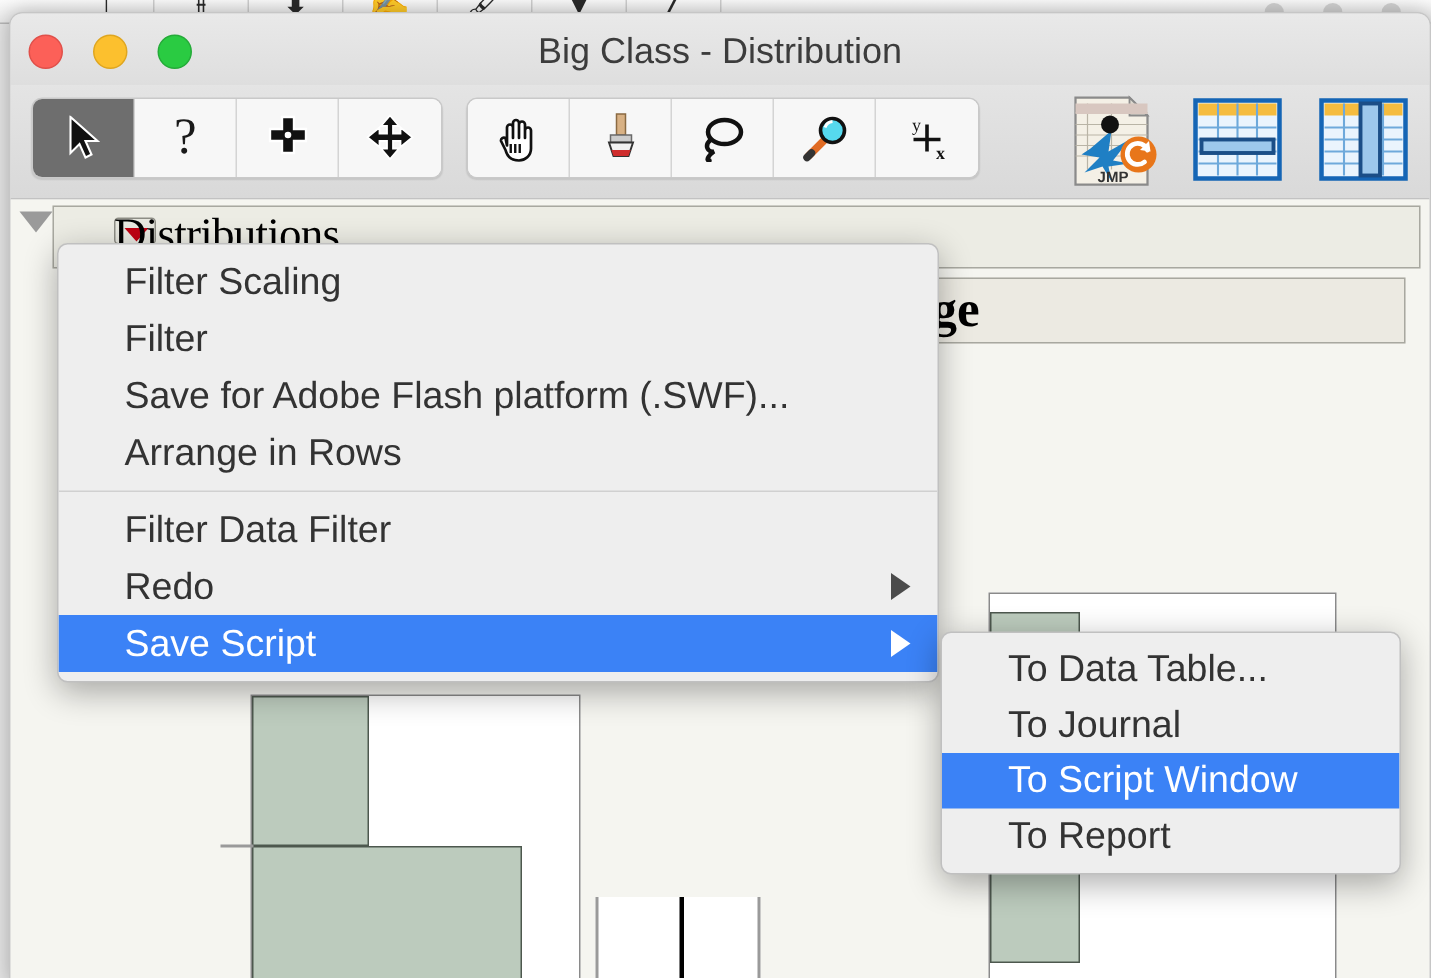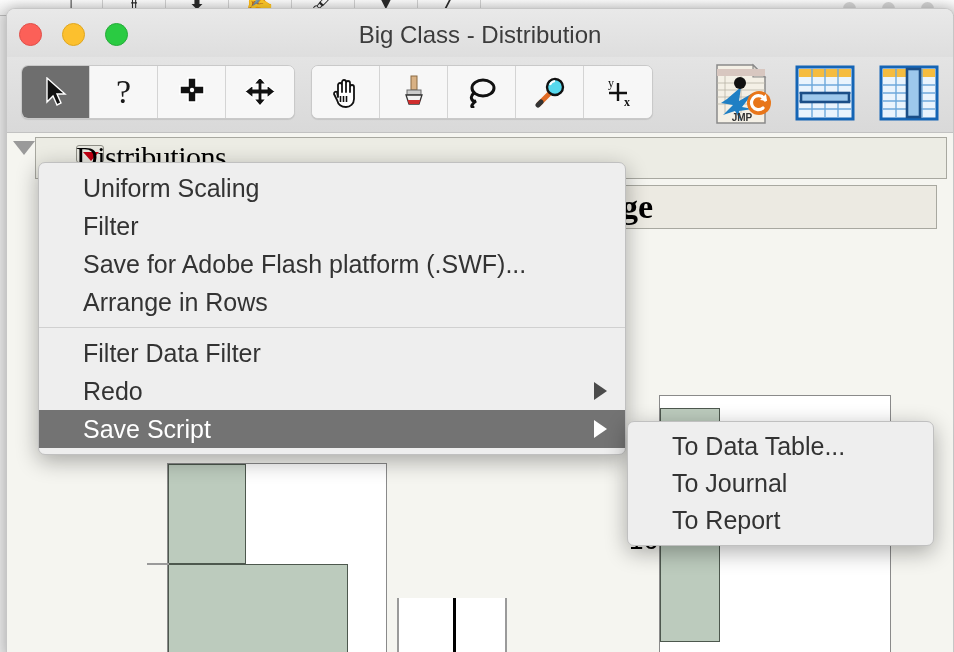--- a/index.html
+++ b/index.html
@@ -174,21 +174,21 @@
 
   .mi {
     position: relative; height: 38px;
     display: flex; align-items: center;
     padding: 0 16px 0 44px;
     font-size: 25px; color: #333333;
     white-space: nowrap;
     font-family: "Liberation Sans", sans-serif;
   }
   .menu-sub .mi { height: 37px; }
-  .mi.hl { background: #737373; color: #ffffff; }
+  .mi.hl { background: #3b82f6; color: #ffffff; }
   .mi .arrow {
     position: absolute; right: 18px; top: 50%; transform: translateY(-50%);
     width: 0; height: 0;
     border-top: 9px solid transparent; border-bottom: 9px solid transparent;
     border-left: 13px solid #4b4b4b;
   }
   .mi.hl .arrow { border-left-color: #ffffff; }
   .msep { height: 1px; background: #d0d0d0; margin: 6px 0; }
 </style>
 </head>
@@ -392,21 +392,21 @@
       <div class="box-panel">
         <div class="bp-whisker"></div>
 
       </div>
 
     </div>
   </div>
 
   <div class="menu menu-main">
     <div class="mi">
-      <span>Uniform Scaling</span>
+      <span>Filter Scaling</span>
     </div>
     <div class="mi">
       <span>Filter</span>
     </div>
     <div class="mi">
       <span>Save for Adobe Flash platform (.SWF)...</span>
     </div>
     <div class="mi">
       <span>Arrange in Rows</span>
     </div>
@@ -424,18 +424,21 @@
     </div>
   </div>
 
   <div class="menu menu-sub">
     <div class="mi">
       <span>To Data Table...</span>
     </div>
     <div class="mi">
       <span>To Journal</span>
     </div>
+    <div class="mi hl">
+      <span>To Script Window</span>
+    </div>
     <div class="mi">
       <span>To Report</span>
     </div>
   </div>
 
 </div>
 
 </body></html>

